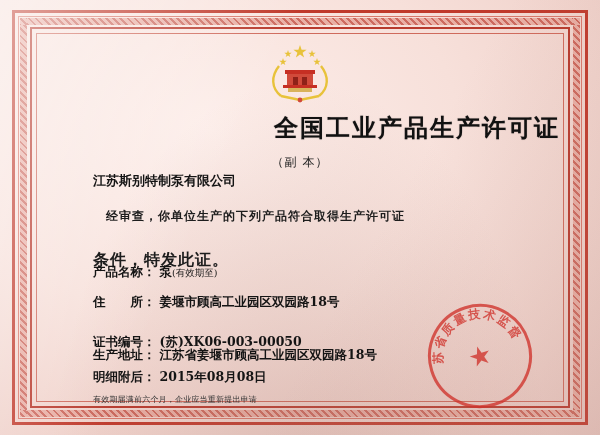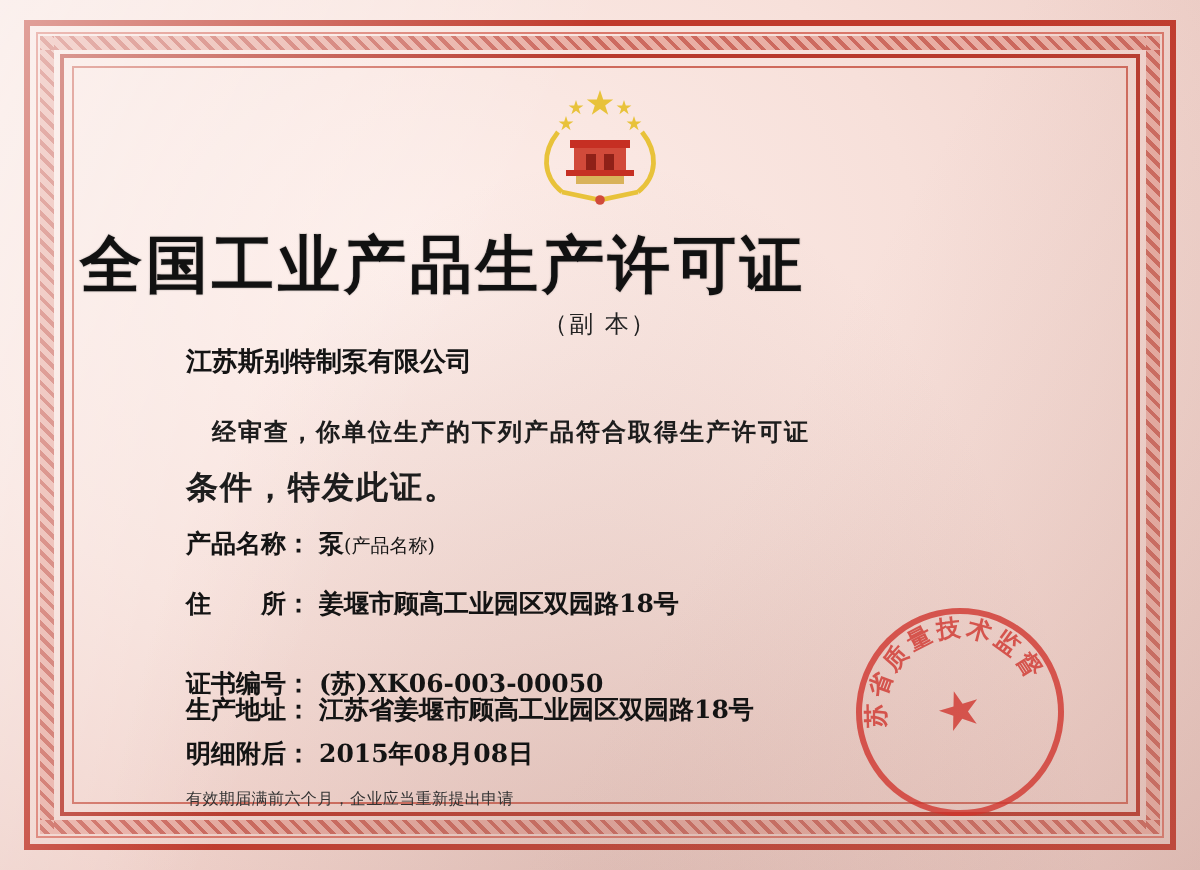--- a/index.html
+++ b/index.html
@@ -93,23 +93,23 @@
     transform: translateX(-50%);
     width: 74px;
     height: 62px;
   }
 
   
   .title {
     position: absolute;
     top: 76px;
     left: 0; right: 0;
-    text-align: left;
-    font-family: "DejaVu Serif", "Liberation Serif", serif;
-    font-size: 31px;
+    text-align: right;
+    font-family: "DejaVu Serif", "Liberation Serif", serif;
+    font-size: 24px;
     font-weight: bold;
     letter-spacing: 2px;
     color: #111111;
     text-shadow: 0 0 1px rgba(0,0,0,0.35);
   }
   .subtitle {
     position: absolute;
     top: 118px;
     left: 0; right: 0;
     text-align: center;
@@ -133,21 +133,21 @@
     position: absolute;
     top: 172px;
     left: 66px;
     font-size: 12px;
     font-weight: bold;
     font-family: "DejaVu Serif", "Liberation Serif", serif;
     letter-spacing: 1px;
   }
   .body-line2 {
     position: absolute;
-    top: 198px;
+    top: 214px;
     left: 53px;
     font-size: 16px;
     font-weight: bold;
     font-family: "DejaVu Serif", "Liberation Serif", serif;
     letter-spacing: 1px;
   }
 
   
   .field {
     position: absolute;
@@ -266,21 +266,21 @@
 
     <div class="title">全国工业产品生产许可证</div>
     <div class="subtitle">（副 本）</div>
 
     <div class="company">江苏斯别特制泵有限公司</div>
 
     <div class="body-line1">经审查，你单位生产的下列产品符合取得生产许可证</div>
     <div class="body-line2">条件，特发此证。</div>
 
     <div class="field f-product">
-      <span class="lbl">产品名称：</span><span class="val">泵</span><span class="small">(产品名称)</span>
+      <span class="lbl">产品名称：</span><span class="val">泵</span><span class="small">(有效期至)</span>
     </div>
 
     <div class="field f-address">
       <span class="lbl">住　　所：</span><span class="val">姜堰市顾高工业园区双园路18号</span>
     </div>
 
     <div class="field f-prodsite">
       <span class="lbl">生产地址：</span><span class="val">江苏省姜堰市顾高工业园区双园路18号</span>
     </div>
 

